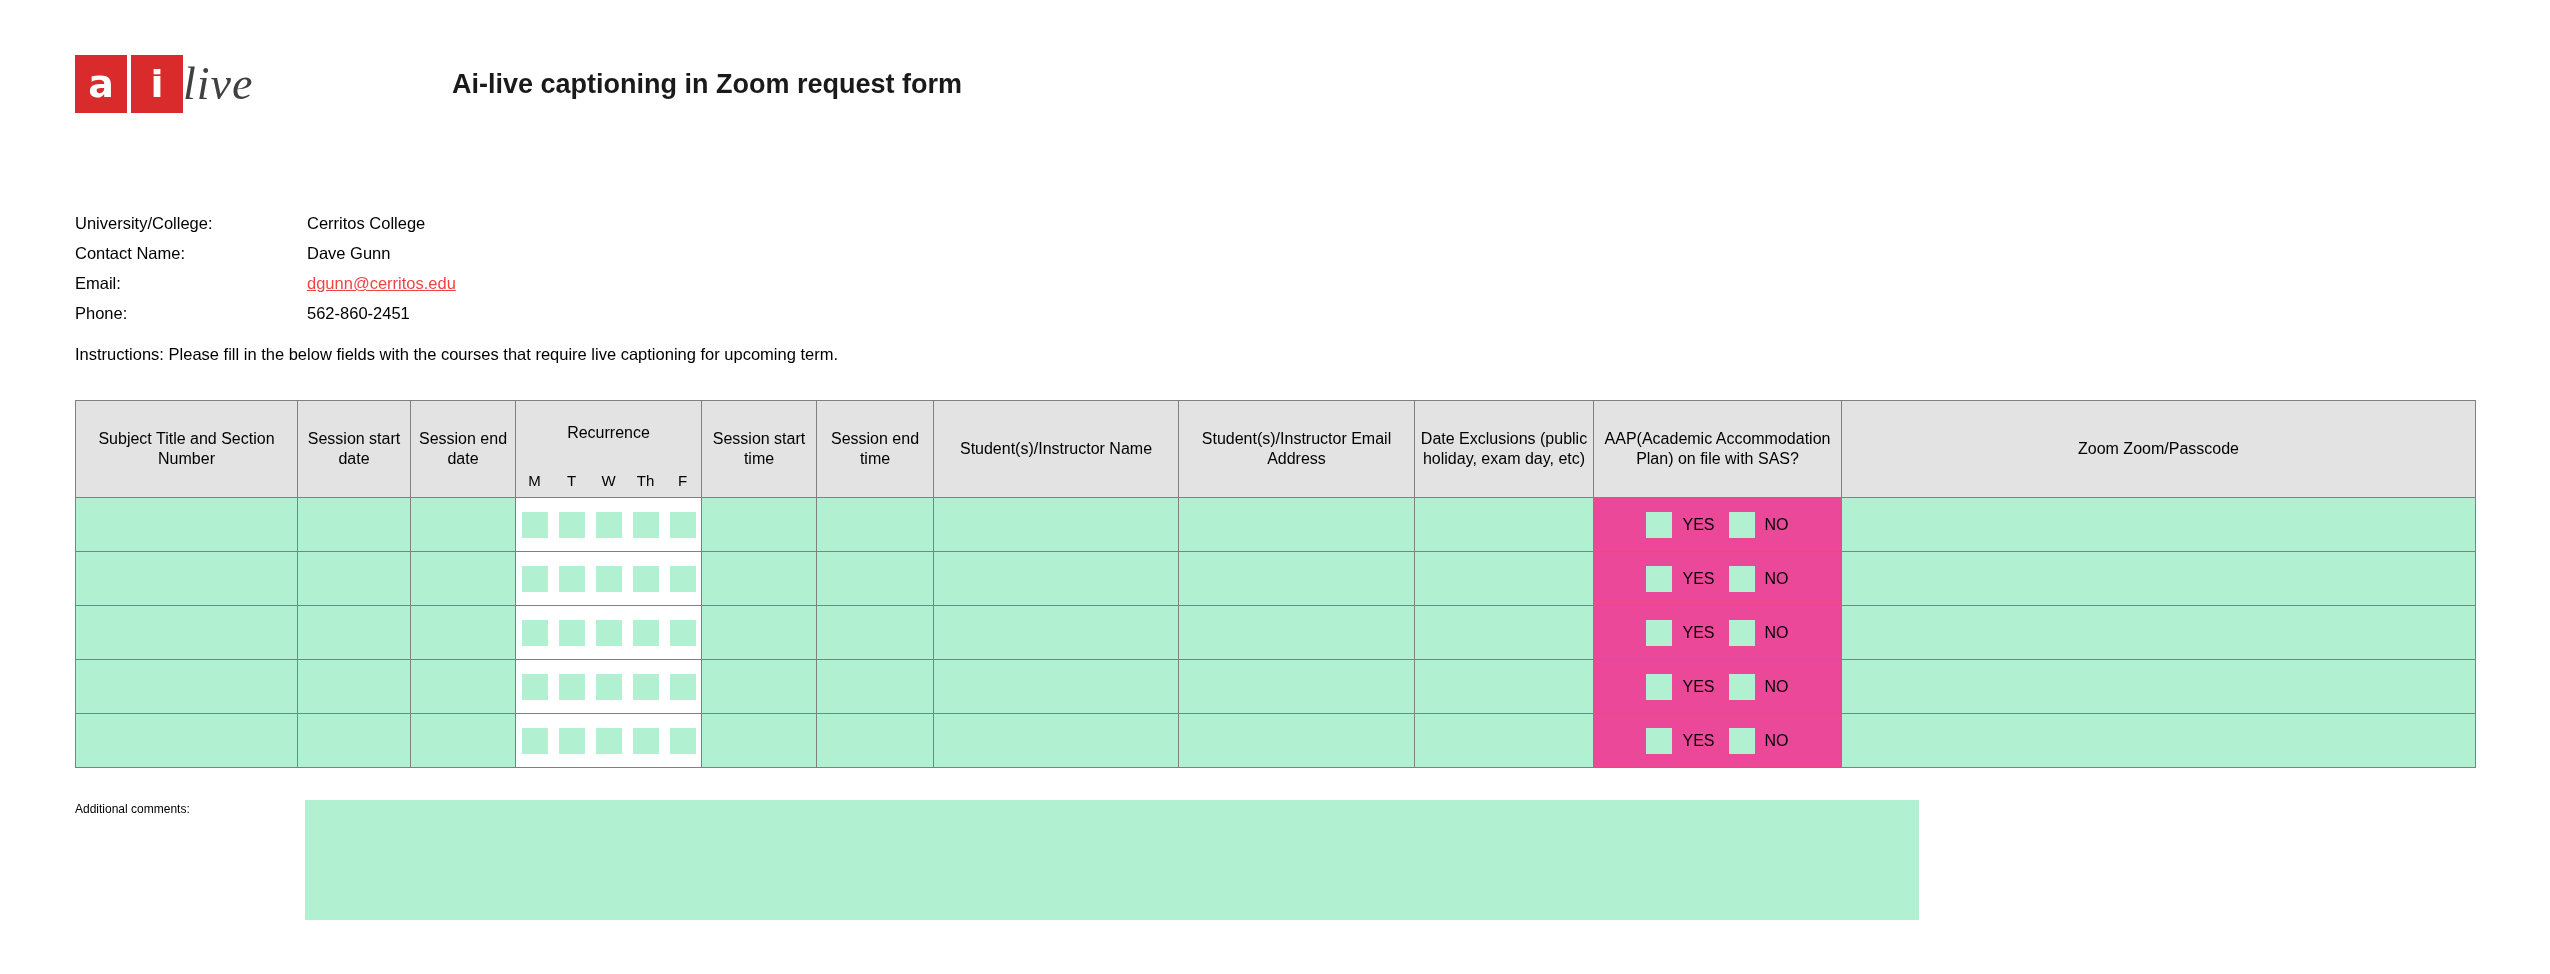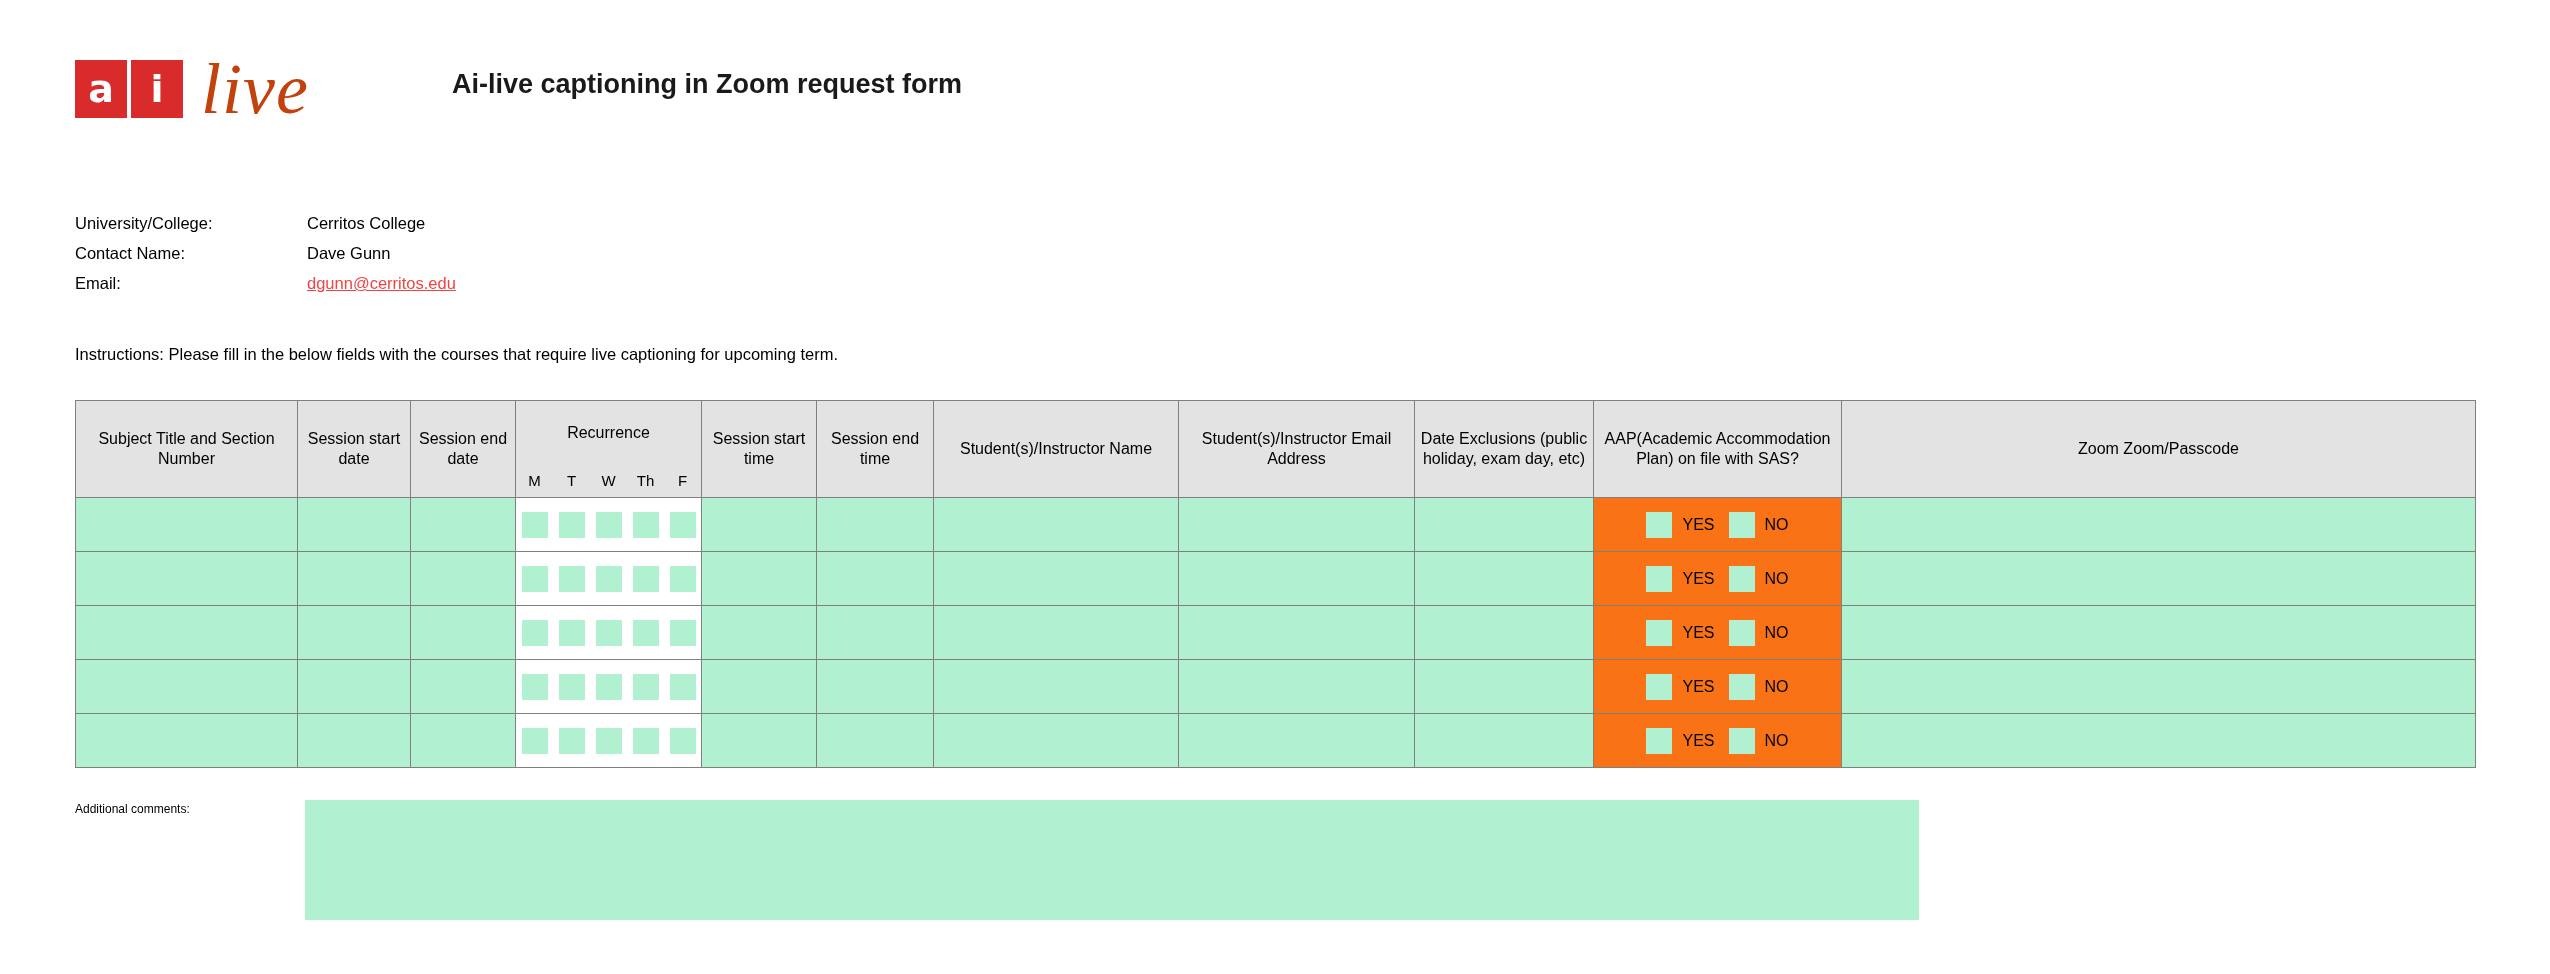--- a/index.html
+++ b/index.html
@@ -48,25 +48,24 @@
     font-size: 38px;
     font-weight: 700;
     display: flex;
     align-items: center;
     justify-content: center;
     line-height: 1;
   }
   .logo-live {
     font-family: "Liberation Serif", serif;
     font-style: italic;
-    font-size: 72px;
-    margin-left: 18px;
+    font-size: 46px;
     letter-spacing: 1px;
     line-height: 0.95;
-    color: #c2410c;
+    color: #404040;
   }
 
   .title-block {
     margin-left: 57px;
     padding-top: 13px;
   }
   .doc-title {
     font-size: 27px;
     font-weight: 700;
     color: #1a1a1a;
@@ -188,21 +187,21 @@
     align-items: center;
     justify-content: center;
   }
   .chk {
     width: 26px;
     height: 26px;
     background: #b2f0d2;
     display: block;
   }
   .aap-cell {
-    background: #f97316;
+    background: #ec4899;
     padding: 0;
   }
   .aap-inner {
     display: flex;
     align-items: center;
     justify-content: center;
     height: 53px;
     gap: 14px;
     font-size: 16px;
   }
@@ -254,20 +253,24 @@
       <div class="contact-label">University/College:</div>
       <div class="contact-value">Cerritos College</div>
     </div>
     <div class="contact-row">
       <div class="contact-label">Contact Name:</div>
       <div class="contact-value">Dave Gunn</div>
     </div>
     <div class="contact-row">
       <div class="contact-label">Email:</div>
       <div class="contact-value link">dgunn@cerritos.edu</div>
+    </div>
+    <div class="contact-row">
+      <div class="contact-label">Phone:</div>
+      <div class="contact-value">562-860-2451</div>
     </div>
   </div>
 
   <div class="instructions">Instructions: Please fill in the below fields with the courses that require live captioning for upcoming term.</div>
 
   <div class="table-wrap">
     <table class="form-table">
       <colgroup>
         <col style="width:222px">
         <col style="width:113px">

